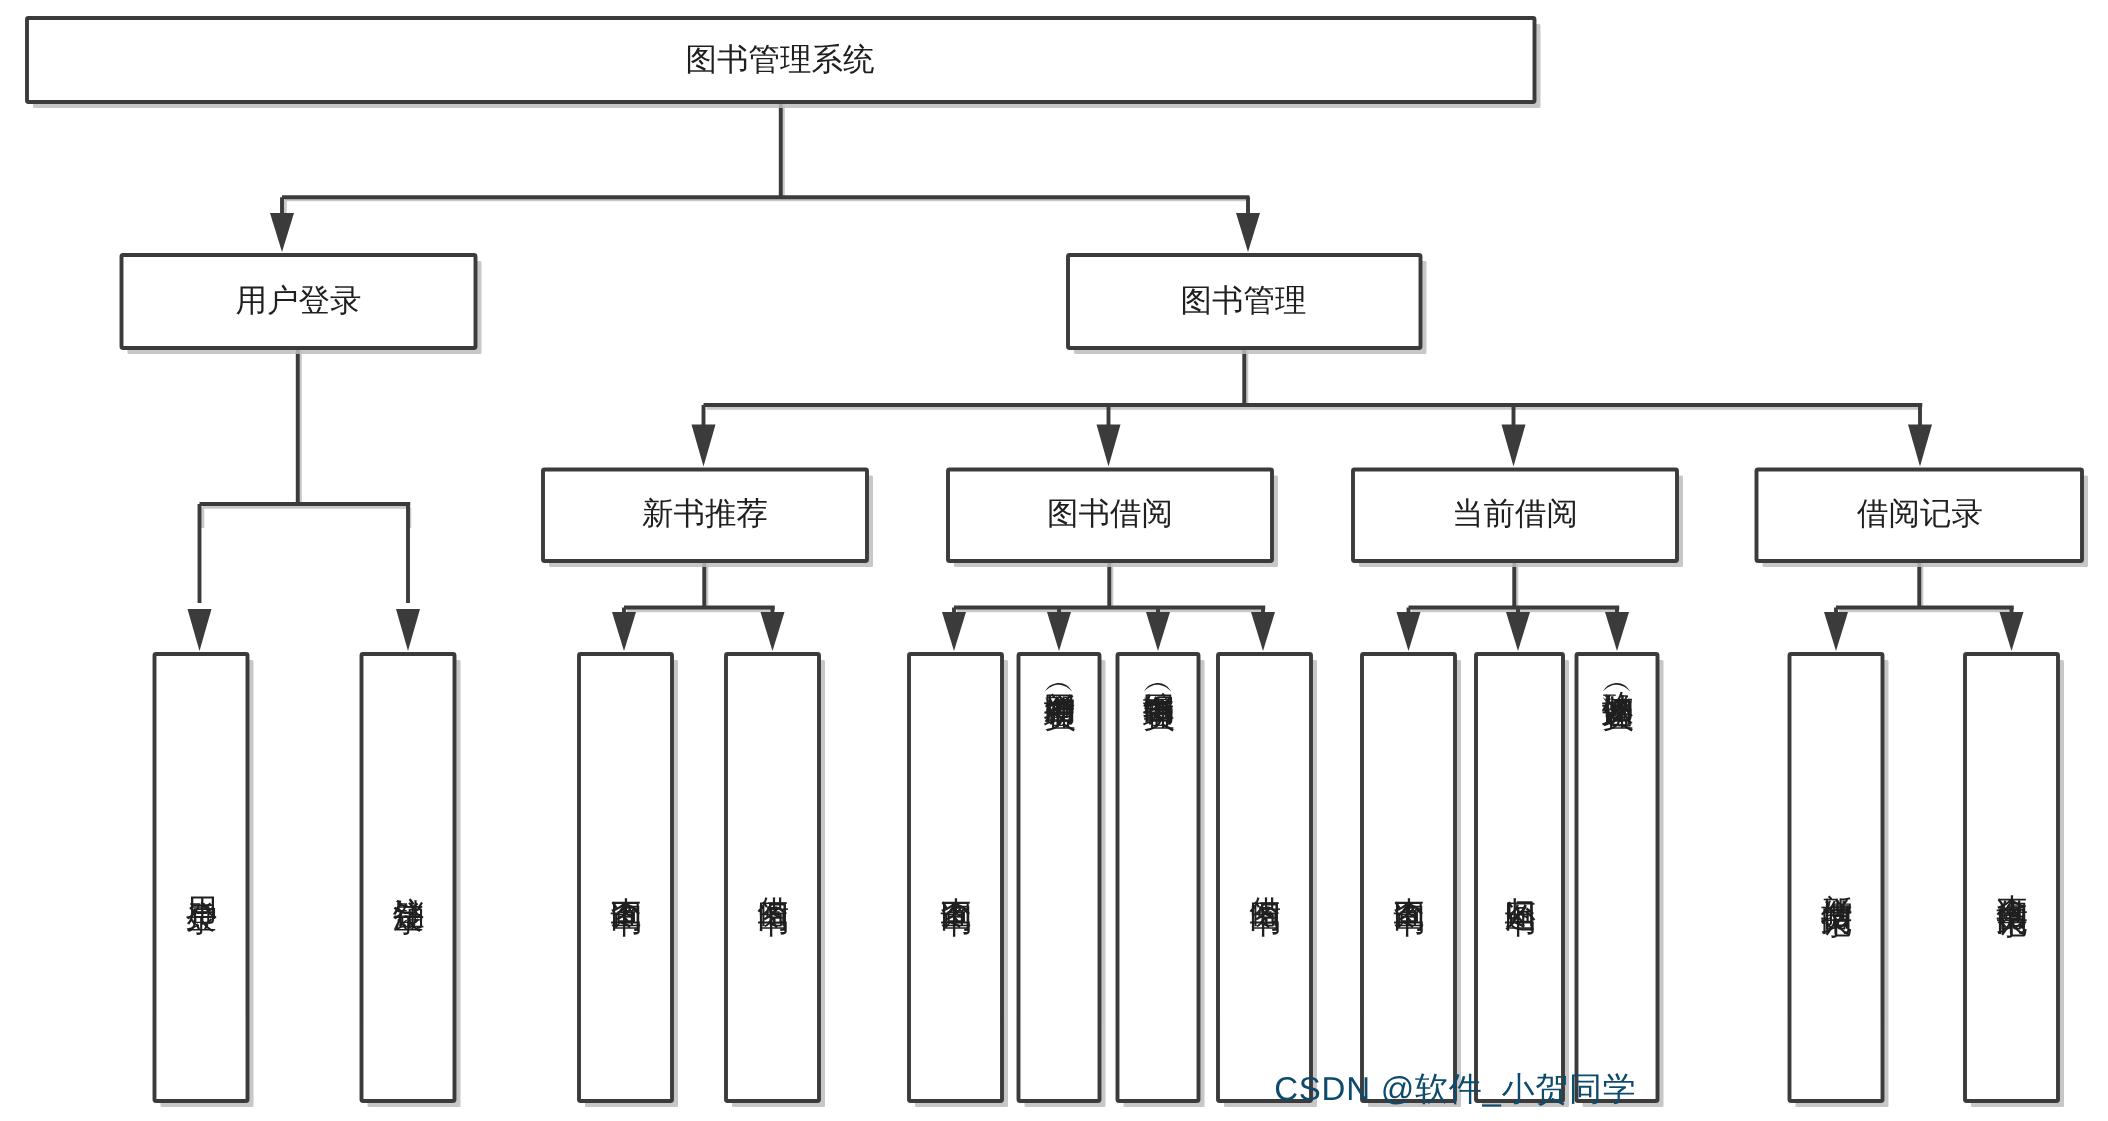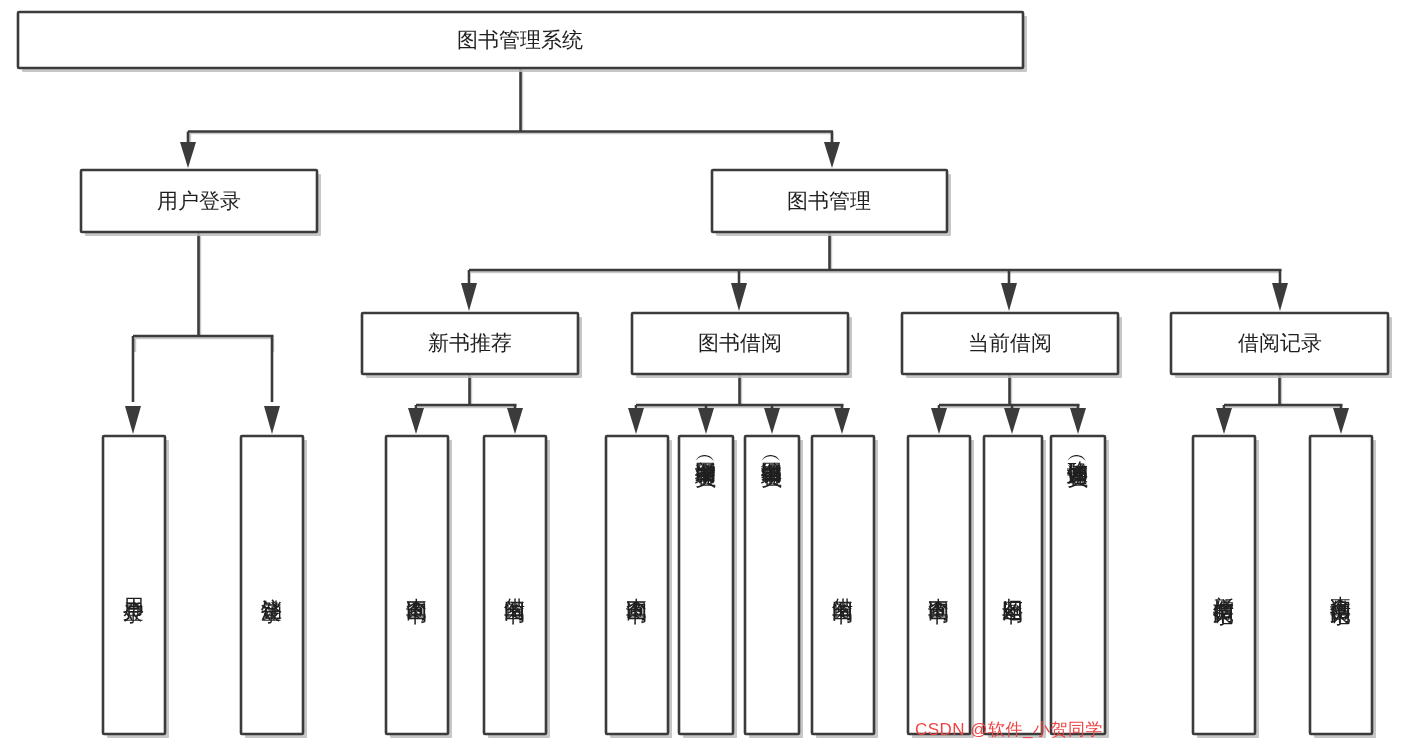--- a/index.html
+++ b/index.html
@@ -54,25 +54,25 @@
   }
   .node-label-h {
     font-family: "Liberation Sans", "DejaVu Sans", sans-serif;
     font-size: 21px;
     fill: #1f1f1f;
     text-anchor: middle;
     dominant-baseline: middle;
   }
   .watermark-text {
     position: absolute;
-    right: 8px;
+    right: 20px;
     bottom: 6px;
     font-family: "Liberation Sans", "DejaVu Sans", sans-serif;
-    font-size: 17px;
-    color: #ef4444;
+    font-size: 22px;
+    color: #0c4a6e;
     white-space: nowrap;
     user-select: none;
     letter-spacing: 0.5px;
   }
 </style>
 </head>
 <body>
 
 <div id="diagram-root">
 

